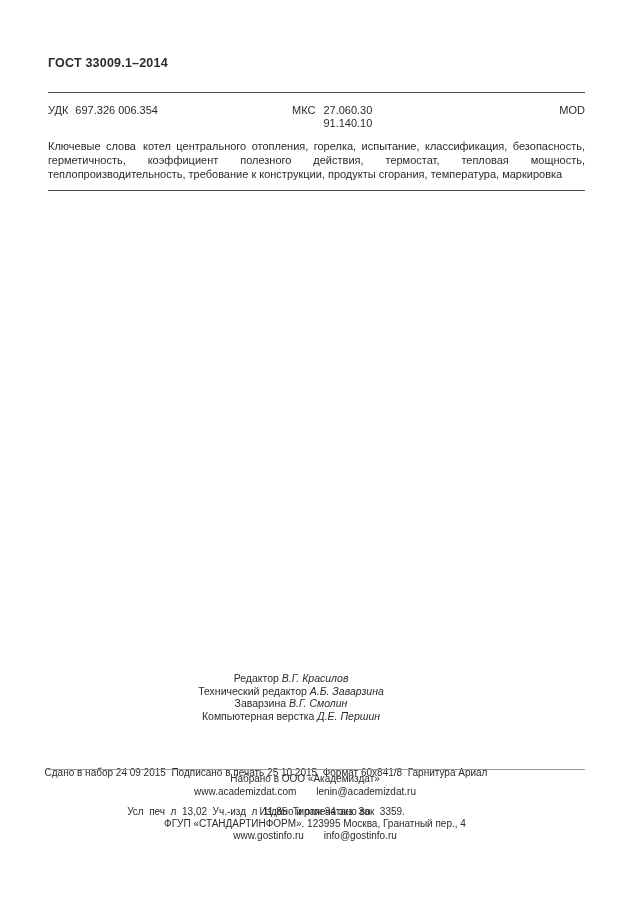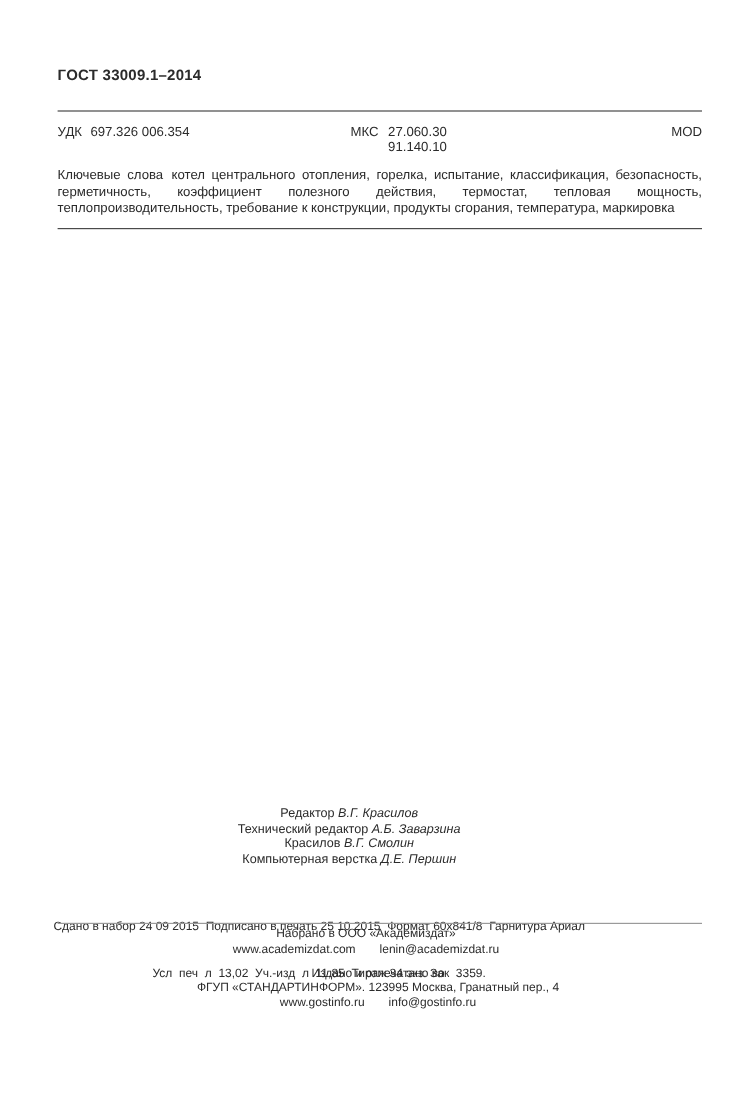--- a/index.html
+++ b/index.html
@@ -93,21 +93,21 @@
 
   <p class="abs keywords">
     <span class="kw-label">Ключевые слова</span><span>котел центрального отопления, горелка, испытание, классификация, безопасность, герметичность, коэффициент полезного действия, термостат, тепловая мощность, теплопроизводительность, требование к конструкции, продукты сгорания, температура, маркировка</span>
   </p>
 
   <div class="abs rule rule-2"></div>
 
   <div class="abs credits">
     <div class="credit-line"><span>Редактор</span> <span class="credit-name">В.Г. Красилов</span></div>
     <div class="credit-line"><span>Технический редактор</span> <span class="credit-name">А.Б. Заварзина</span></div>
-    <div class="credit-line"><span>Красилов</span> <span class="credit-name">В.Г. Смолин</span></div>
+    <div class="credit-line"><span>Заварзина</span> <span class="credit-name">В.Г. Смолин</span></div>
     <div class="credit-line"><span>Компьютерная верстка</span> <span class="credit-name">Д.Е. Першин</span></div>
   </div>
 
   <div class="abs imprint">
     <div>Сдано в набор 24 09 2015  Подписано в печать 25 10 2015  Формат 60х841/8  Гарнитура Ариал</div>
     <div>Усл  печ  л  13,02  Уч.-изд  л  11,85  Тираж 34 экз. Зак  3359.</div>
   </div>
 
   <div class="abs rule rule-3"></div>
 

